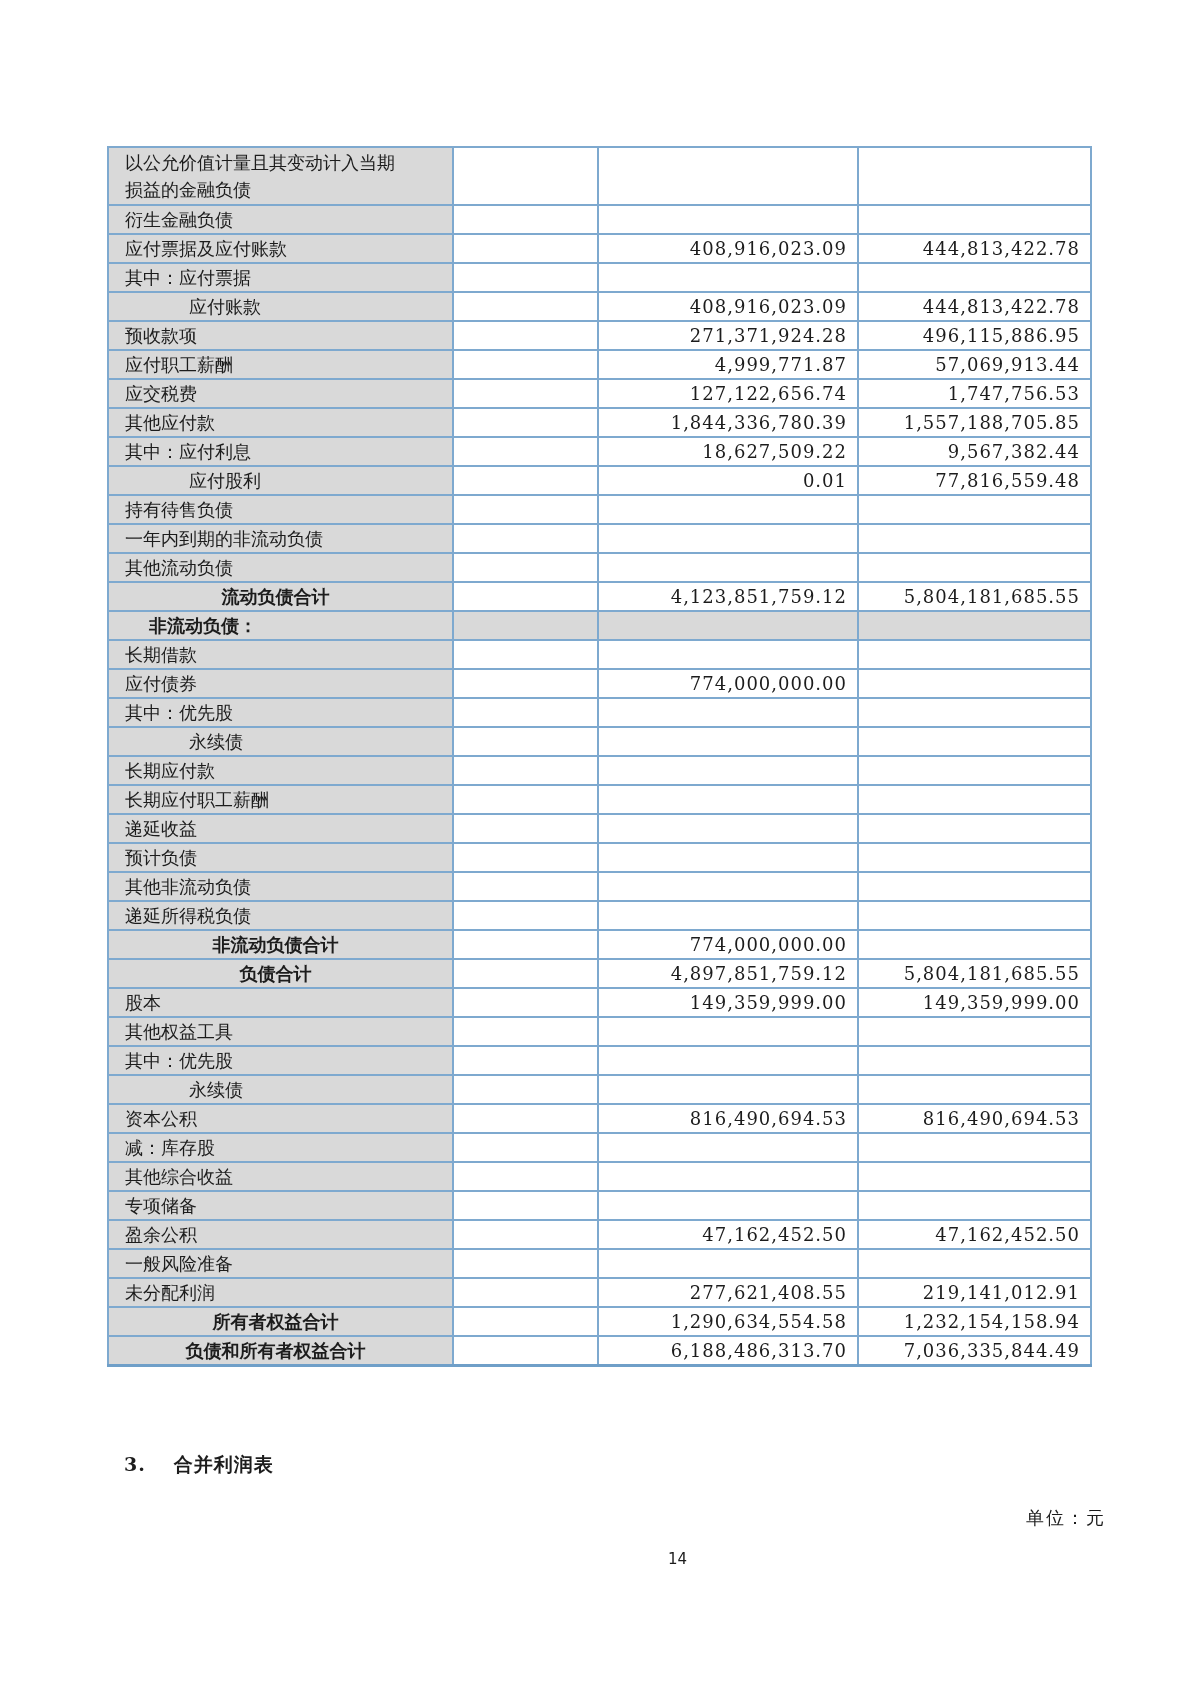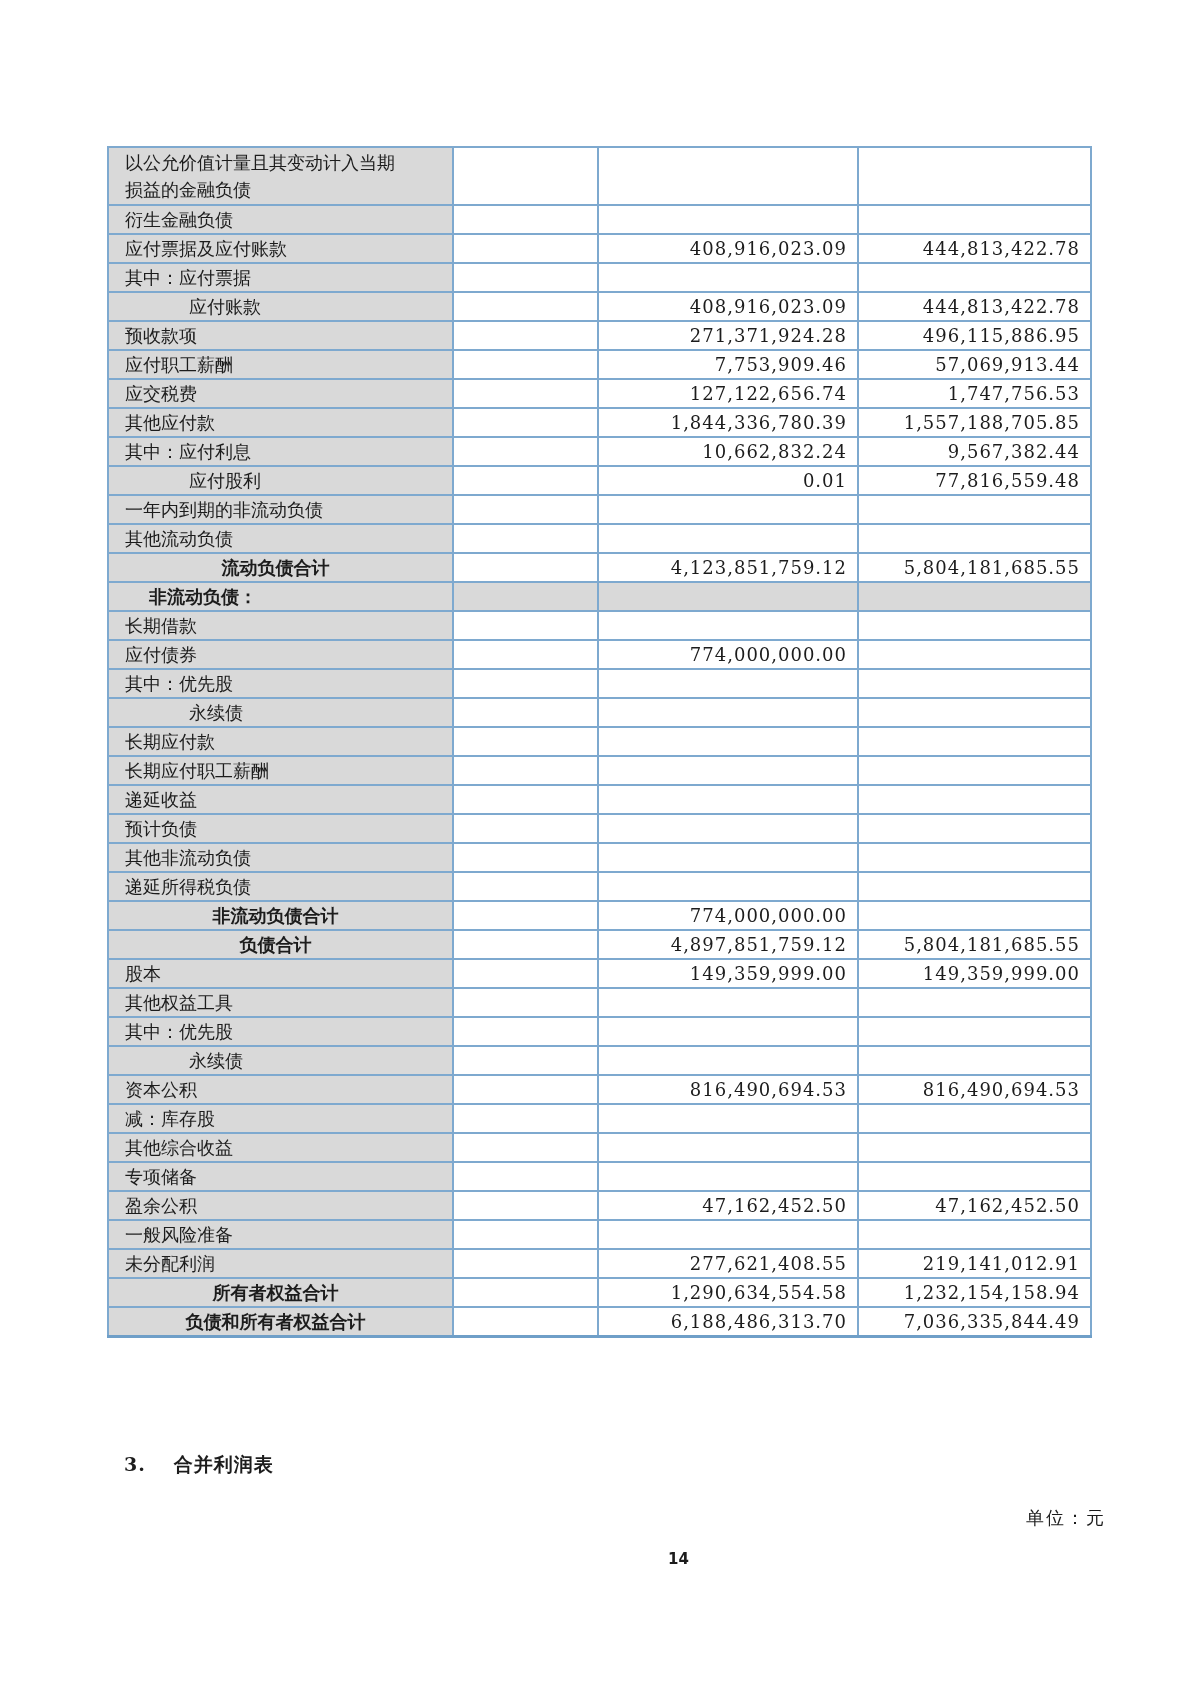--- a/index.html
+++ b/index.html
@@ -39,21 +39,21 @@
     position:absolute; left:124px; top:1452px;
     font-size:19px; font-weight:bold; letter-spacing:1px;
     display:flex; gap:28px; align-items:baseline;
   }
   .unit-label {
     position:absolute; top:1506px; right:94px;
     font-size:18px; letter-spacing:2px;
   }
   .page-number {
     position:absolute; top:1550px; left:668px;
-    font-size:15px; font-family:"DejaVu Sans","Liberation Sans",sans-serif;font-weight:bold;
+    font-size:15px; font-family:"DejaVu Sans","Liberation Sans",sans-serif;
   }
 </style>
 </head>
 <body>
 
 <div class="page">
 
   <table class="sheet">
     <colgroup>
       <col style="width:345px">
@@ -95,46 +95,52 @@
         </tr>
         <tr class="row item">
           <td class="c-label">预收款项</td>
           <td class="c-spacer"></td>
           <td class="c-num">271,371,924.28</td>
           <td class="c-num">496,115,886.95</td>
         </tr>
         <tr class="row item">
           <td class="c-label">应付职工薪酬</td>
           <td class="c-spacer"></td>
-          <td class="c-num">7,753,909.46</td>
+          <td class="c-num">4,999,771.87</td>
           <td class="c-num">57,069,913.44</td>
         </tr>
         <tr class="row item">
           <td class="c-label">应交税费</td>
           <td class="c-spacer"></td>
           <td class="c-num">127,122,656.74</td>
           <td class="c-num">1,747,756.53</td>
         </tr>
         <tr class="row item">
           <td class="c-label">其他应付款</td>
           <td class="c-spacer"></td>
           <td class="c-num">1,844,336,780.39</td>
           <td class="c-num">1,557,188,705.85</td>
         </tr>
         <tr class="row item">
           <td class="c-label">其中：应付利息</td>
           <td class="c-spacer"></td>
-          <td class="c-num">10,662,832.24</td>
+          <td class="c-num">18,627,509.22</td>
           <td class="c-num">9,567,382.44</td>
         </tr>
         <tr class="row item">
           <td class="c-label indent">应付股利</td>
           <td class="c-spacer"></td>
           <td class="c-num">0.01</td>
           <td class="c-num">77,816,559.48</td>
+        </tr>
+        <tr class="row item">
+          <td class="c-label">持有待售负债</td>
+          <td class="c-spacer"></td>
+          <td class="c-num"></td>
+          <td class="c-num"></td>
         </tr>
         <tr class="row item">
           <td class="c-label">一年内到期的非流动负债</td>
           <td class="c-spacer"></td>
           <td class="c-num"></td>
           <td class="c-num"></td>
         </tr>
         <tr class="row item">
           <td class="c-label">其他流动负债</td>
           <td class="c-spacer"></td>

